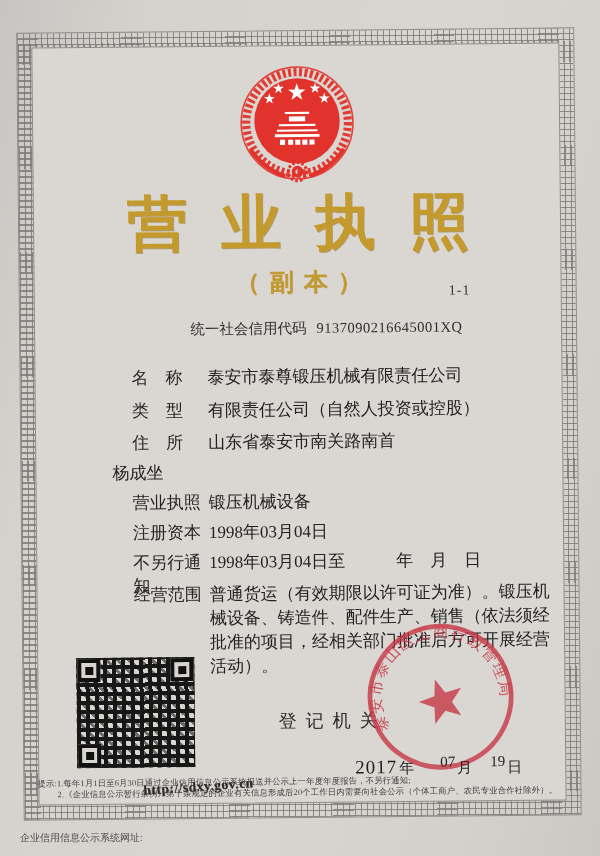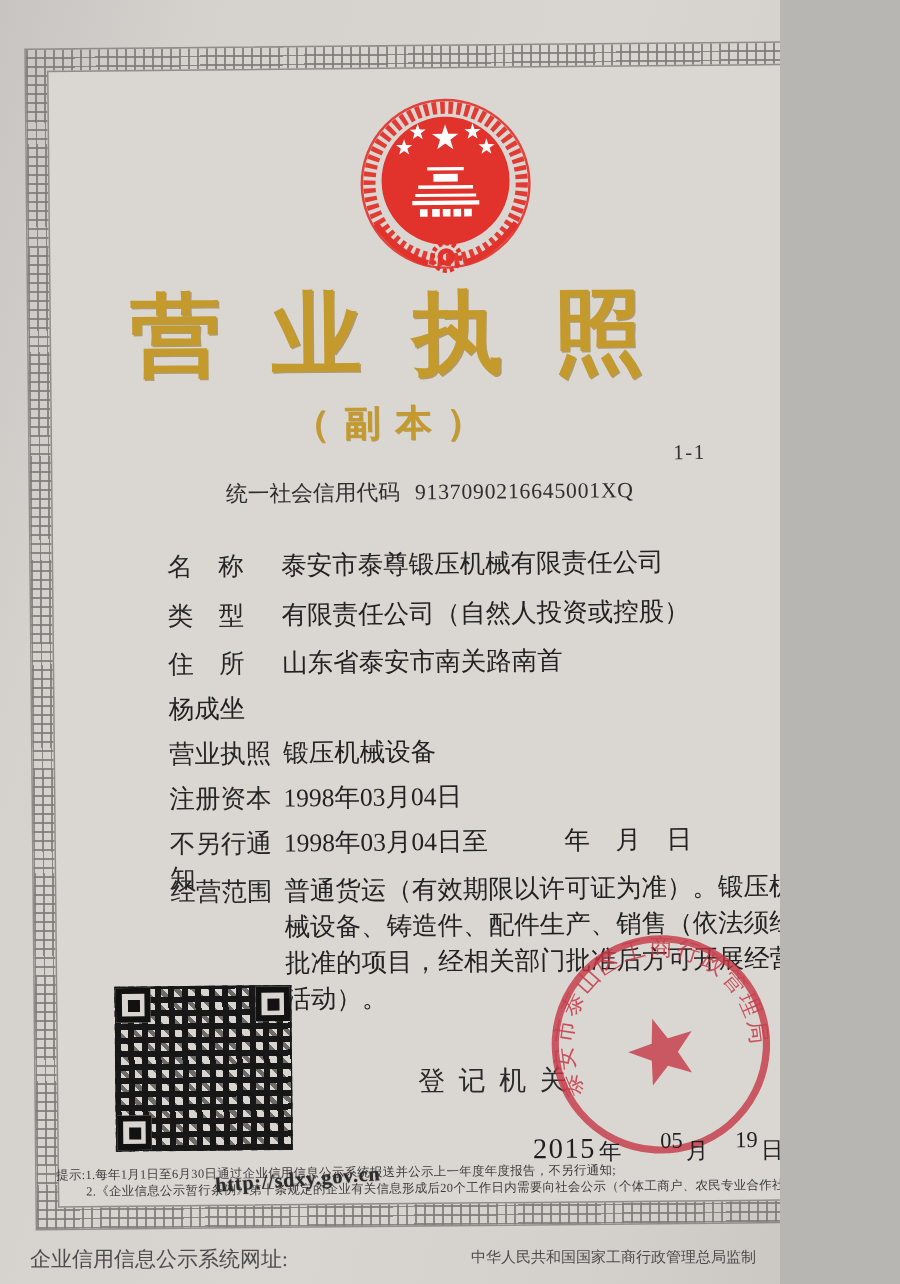--- a/index.html
+++ b/index.html
@@ -1,17 +1,17 @@
 <!DOCTYPE html>
 <html><head>
 <meta charset="utf-8">
 <style>
   html,body{margin:0;padding:0;background:#b8b6b3;}
   .photo{
-    position:relative;width:520px;height:856px;overflow:hidden;
+    position:relative;width:600px;height:856px;overflow:hidden;
     background:linear-gradient(105deg,#c7c4c1,#d5d2ce 18%,#d9d6d2 55%,#d3d0cc 85%,#cbc8c4);
     font-family:"Liberation Serif","DejaVu Serif",serif;
     color:#2c2c2c;
   }
   .sheet{position:absolute;inset:0;transform:rotate(-0.55deg);}
   
   .frame{
     position:absolute;left:20px;top:30px;width:556px;height:786px;
     border:1.5px solid #8f8d8a;
     background:
@@ -30,26 +30,26 @@
     color:#c49a2c;letter-spacing:34px;padding-left:34px;
     text-shadow:1px 1px 0 rgba(140,104,20,.55);
   }
   .subtitle{
     left:0;right:0;top:266px;text-align:center;
     font-family:"Liberation Sans","DejaVu Sans",sans-serif;
     font-weight:bold;font-size:24px;color:#c49a2c;
     letter-spacing:10px;padding-left:10px;
     text-shadow:0.5px 0.5px 0 rgba(140,104,20,.5);
   }
-  .pageno{left:450px;top:297px;font-size:14px;letter-spacing:1px;color:#333;}
+  .pageno{left:450px;top:284px;font-size:14px;letter-spacing:1px;color:#333;}
   .credit{left:0;right:0;top:319px;text-align:center;padding-left:55px;font-size:14.5px;color:#2e2e2e;}
   .credit .code{margin-left:10px;letter-spacing:0.5px;}
   
   .row{position:absolute;left:112px;display:flex;align-items:flex-start;}
-  .lbl{flex:none;width:76px;font-size:17px;color:#262626;}
+  .lbl{flex:none;width:76px;font-size:17px;color:#262626;margin-left:20px;}
   .lbl.wide{font-size:15.5px;letter-spacing:0;padding-top:1px;}
   .val{font-size:17px;color:#222;margin-left:0;}
   .val.scope{width:342px;line-height:1.42;}
   
   .qr{
     left:74px;top:656px;width:118px;height:110px;
     background-color:#d8d5d1;
     background-image:
       repeating-linear-gradient(45deg,rgba(20,20,20,.55) 0 3px,transparent 3px 8px),
       repeating-linear-gradient(0deg,#181818 0 4px,transparent 4px 9px),
@@ -69,21 +69,21 @@
   .gap1{width:24px;} .gap2{width:16px;}
   
   .notice{left:34px;width:540px;font-size:8.3px;line-height:10.5px;color:#3d3d3d;letter-spacing:0.2px;}
   .n1{top:777px;} .n2{top:788px;padding-left:20px;}
   .watermark{
     left:140px;top:778px;font-size:13.5px;font-weight:bold;color:#2b2b2b;
     transform:rotate(-3.5deg);letter-spacing:0.5px;
     text-shadow:0 0 1px rgba(43,43,43,.6);
   }
   
-  .footL{left:20px;top:831px;font-size:14px;color:#4c4c4c;}
+  .footL{left:20px;top:831px;font-size:10px;color:#4c4c4c;}
   .footR{right:16px;top:831px;font-size:10px;color:#4c4c4c;}
 </style>
 </head>
 <body>
 
 <div class="photo">
   <div class="sheet">
 
     <div class="frame">
       <div class="paper"></div>
@@ -181,30 +181,29 @@
         <path id="sealArc" d="M 23,96 A 56,56 0 1 1 127,96" fill="none"></path>
       </defs>
       <circle cx="75" cy="75" r="66" fill="none" stroke="#c53543" stroke-width="4.5" opacity=".85"></circle>
       <polygon points="75,58 80.3,72.7 95.9,73.2 83.6,82.8 87.9,97.8 75,89 62.1,97.8 66.4,82.8 54.1,73.2 69.7,72.7" fill="#c53543" opacity=".85"></polygon>
       <text font-size="14.5" fill="#c53543" opacity=".9" letter-spacing="1.5" font-family="Liberation Sans, DejaVu Sans, sans-serif">
         <textPath href="#sealArc" startOffset="8">泰安市泰山区工商行政管理局</textPath>
       </text>
     </svg>
 
     <div class="abs dateline">
-      <span class="yr">2015</span>
+      <span class="yr">2017</span>
       <span class="unit">年</span>
       <span class="gap1"></span>
-      <span class="raised">05</span>
+      <span class="raised">07</span>
       <span class="unit">月</span>
       <span class="gap2"></span>
       <span class="raised">19</span>
       <span class="unit">日</span>
     </div>
 
     <div class="abs notice n1">提示:1.每年1月1日至6月30日通过企业信用信息公示系统报送并公示上一年度年度报告，不另行通知;</div>
     <div class="abs notice n2">2.《企业信息公示暂行条例》第十条规定的企业有关信息形成后20个工作日内需要向社会公示（个体工商户、农民专业合作社除外）。</div>
     <div class="abs watermark">http://sdxy.gov.cn</div>
   </div>
 
   <div class="abs footL">企业信用信息公示系统网址:</div>
-  <div class="abs footR">中华人民共和国国家工商行政管理总局监制</div>
 </div>
 
 </body></html>

